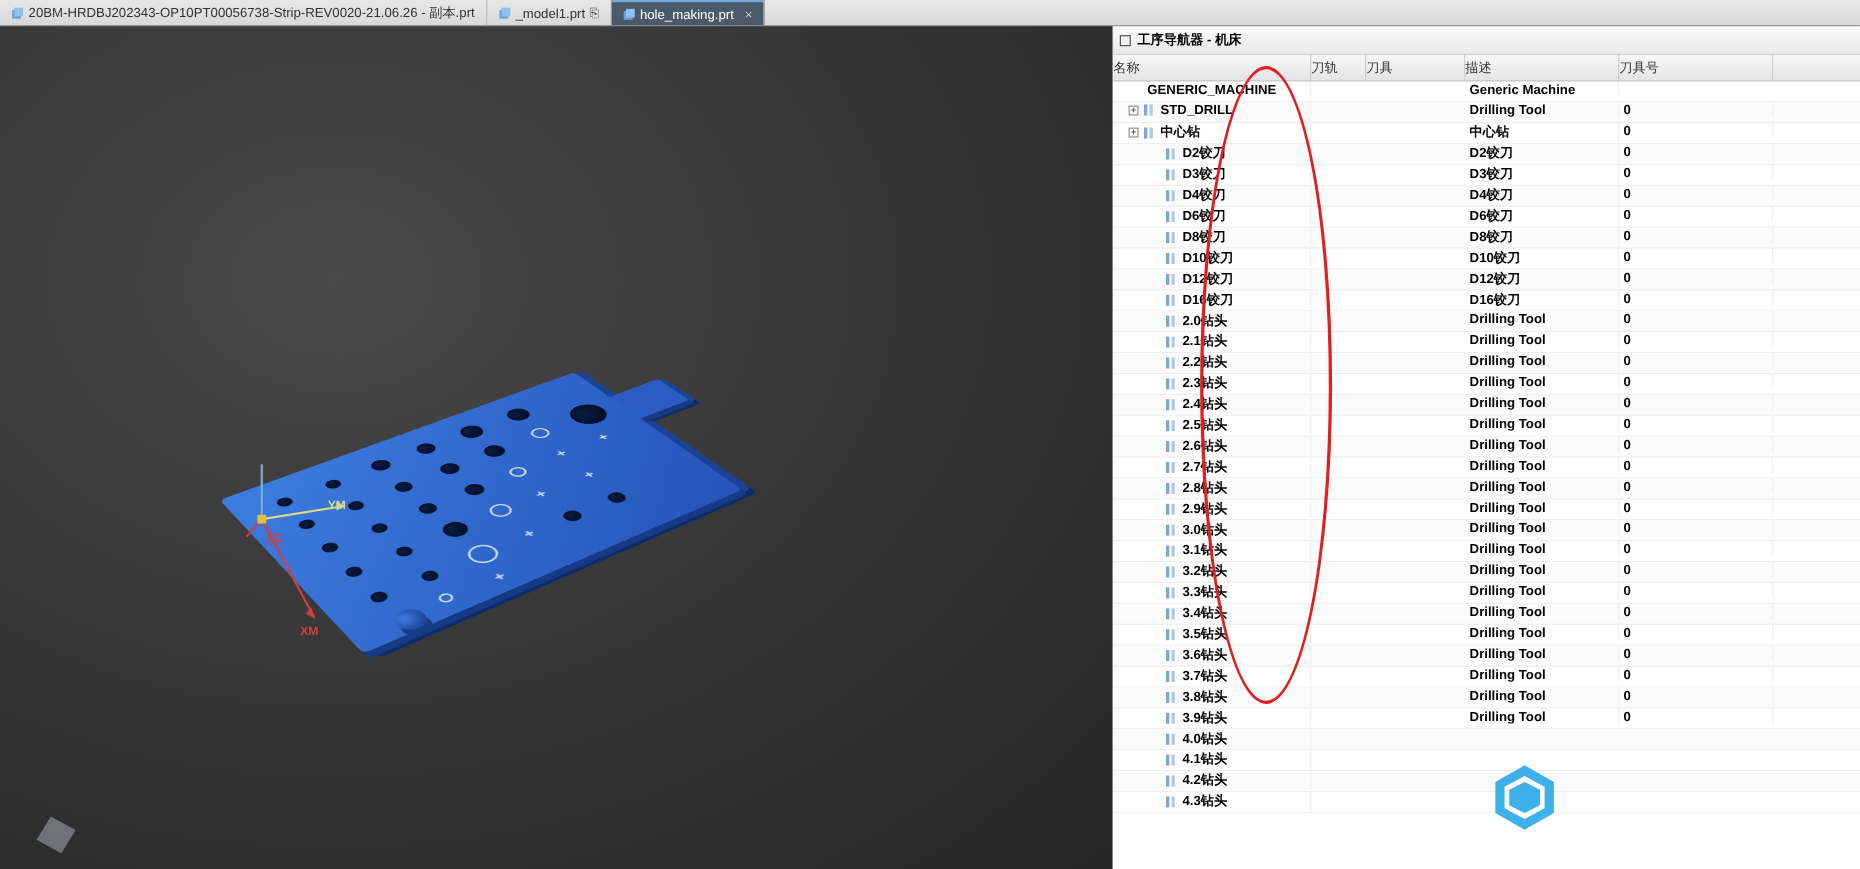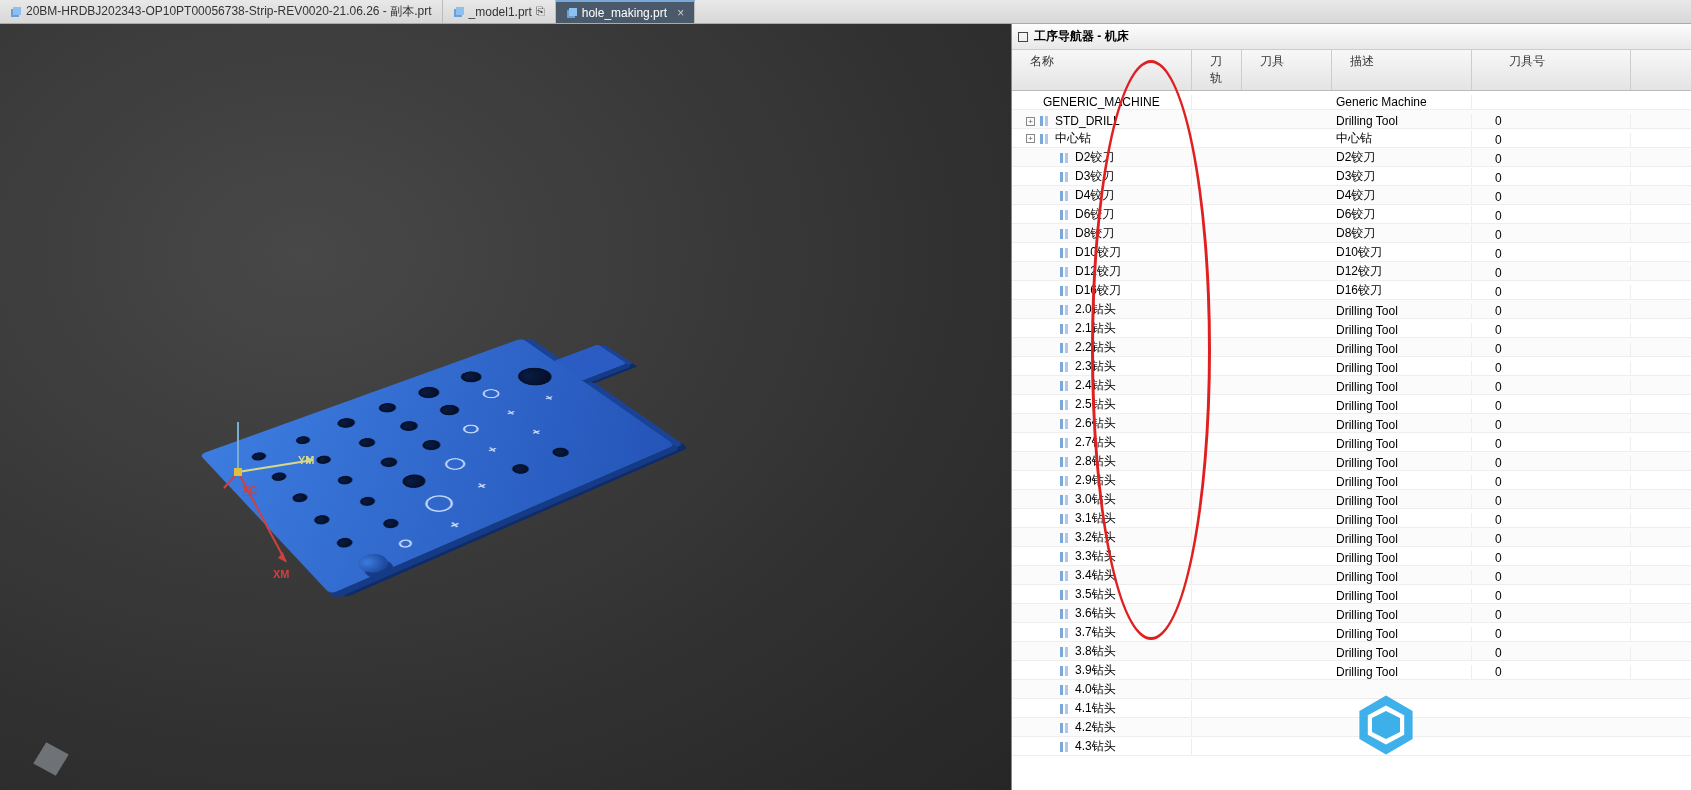--- a/index.html
+++ b/index.html
@@ -19,27 +19,27 @@
   .viewport { flex: 1; position: relative; background: radial-gradient(ellipse at 30% 30%, #484848 0%, #2f2f2f 70%, #262626 100%); overflow:hidden; }
   .sidepanel { width: 680px; background: #f4f4f4; border-left: 1px solid #888; display:flex; flex-direction:column; }
   
   
   .panel-hdr { display:flex; align-items:center; gap:6px; padding: 4px 6px; font-weight: bold; background: linear-gradient(#fdfdfd,#e8e8e8); border-bottom:1px solid #ccc; }
   .panel-hdr .sq { width:10px; height:10px; border:1px solid #444; }
   
   
   .ttable { flex:1; overflow:auto; background:#fff; }
   .thead { display:flex; background: linear-gradient(#f8f8f8,#e4e4e4); border-bottom:1px solid #bbb; position:sticky; top:0; font-weight:normal; color:#333; }
-  .thead > div { padding:3px 18px; border-right:1px solid #ccc; }
+  .thead > div { padding:3px 0; border-right:1px solid #ccc; }
   .col-name { width: 180px; }
   .col-track { width: 50px; }
   .col-tool { width: 90px; }
   .col-desc { width: 140px; }
-  .col-toolno { width: 140px; margin-left: 19px; }
-  .row { display:flex; align-items:flex-end; height:19px; border-bottom:1px solid #eee; }
+  .col-toolno { width: 140px; }
+  .row { display:flex; align-items:flex-start; height:19px; border-bottom:1px solid #eee;font-weight:bold; }
   .row:nth-child(even){ background:#fbfbfb; }
   .row > div { padding: 0 4px; border-right:1px solid #eee; overflow:hidden; white-space:nowrap; text-overflow:ellipsis; }
   .row .col-name { display:flex; align-items:center; gap:3px; }
   .indent0 { padding-left: 2px !important; }
   .indent1 { padding-left: 14px !important; }
   .indent2 { padding-left: 34px !important; }
   .expander { width:9px; height:9px; border:1px solid #888; font-size:8px; line-height:7px; text-align:center; color:#555; display:inline-block; }
   .expander.none { border:none; }
   .node-icon { width:14px; height:12px; display:inline-flex; align-items:center; justify-content:center; }
   

